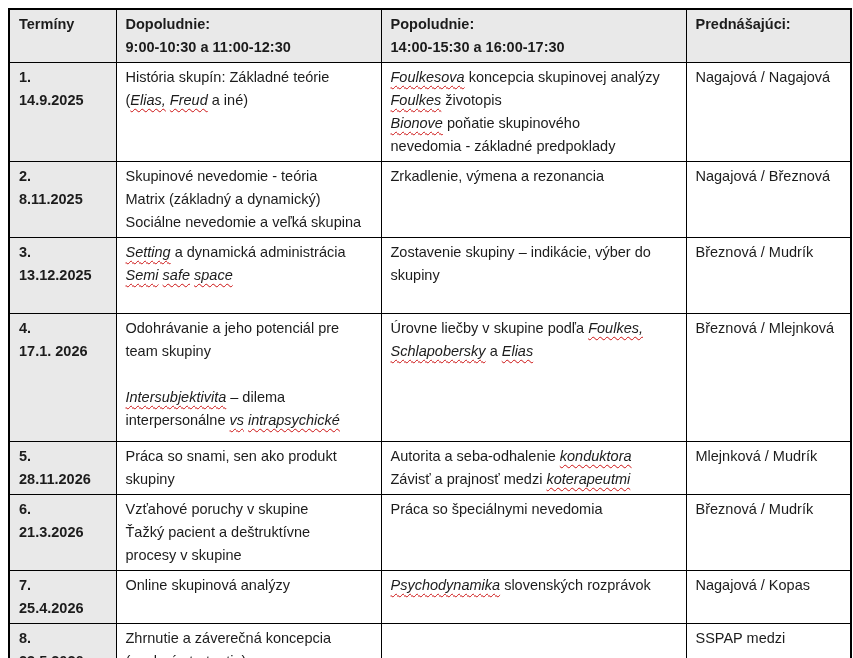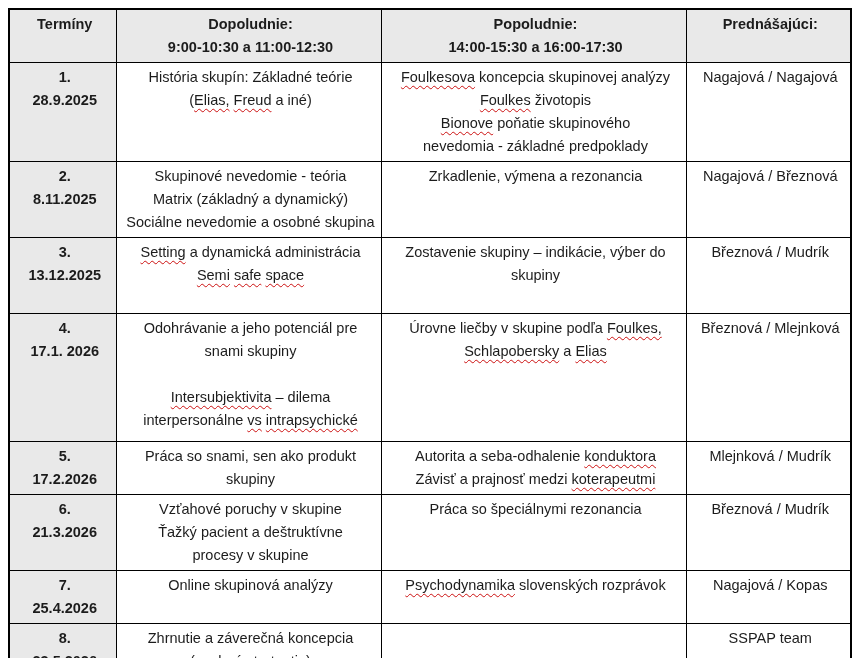--- a/index.html
+++ b/index.html
@@ -26,21 +26,21 @@
     table-layout: fixed;
     border: 2px solid var(--border-c);
   }
   col.c-term { width: 107px; }
   col.c-morning { width: 265px; }
   col.c-afternoon { width: 305px; }
   col.c-lect { width: 165px; }
   th, td {
     border: 1px solid var(--border-c);
     vertical-align: top;
-    text-align: center;
+    text-align: left;
     padding: 3px 5px 3px 9px;
     line-height: 23px;
     font-weight: normal;
     overflow: hidden;
     margin-left: 24px;
   }
   thead th {
     background: var(--shade-bg);
     font-weight: bold;
   }
@@ -48,20 +48,21 @@
     background: var(--shade-bg);
     font-weight: bold;
   }
   .line { min-height: 23px; }
   .sq {
     text-decoration-line: underline;
     text-decoration-style: wavy;
     text-decoration-color: var(--sq-c);
     text-decoration-thickness: 1px;
     text-underline-offset: 3px;
+    font-style: italic;
   }
   
   tbody tr:nth-child(3) td { height: 69px; }
   tbody tr:nth-child(4) td { height: 121px; }
   tbody tr:nth-child(8) td { height: 50px; }
 </style>
 </head>
 <body>
 
 <table class="schedule">
@@ -86,21 +87,21 @@
       </th>
       <th>
         <div class="line">Prednášajúci:</div>
       </th>
     </tr>
   </thead>
   <tbody>
       <tr>
         <td class="cell-term">
           <div class="line">1.</div>
-          <div class="line">28.9.2025</div>
+          <div class="line">14.9.2025</div>
         </td>
         <td>
           <div class="line">História skupín: Základné teórie</div>
           <div class="line">(<span class="sq">Elias,</span> <span class="sq">Freud</span> a iné)</div>
         </td>
         <td>
           <div class="line"><span class="sq">Foulkesova</span> koncepcia skupinovej analýzy</div>
           <div class="line"><span class="sq">Foulkes</span> životopis</div>
           <div class="line"><span class="sq">Bionove</span> poňatie skupinového</div>
           <div class="line">nevedomia - základné predpoklady</div>
@@ -110,21 +111,21 @@
         </td>
       </tr>
       <tr>
         <td class="cell-term">
           <div class="line">2.</div>
           <div class="line">8.11.2025</div>
         </td>
         <td>
           <div class="line">Skupinové nevedomie - teória</div>
           <div class="line">Matrix (základný a dynamický)</div>
-          <div class="line">Sociálne nevedomie a osobné skupina</div>
+          <div class="line">Sociálne nevedomie a veľká skupina</div>
         </td>
         <td>
           <div class="line">Zrkadlenie, výmena a rezonancia</div>
         </td>
         <td>
           <div class="line">Nagajová / Březnová</div>
         </td>
       </tr>
       <tr>
         <td class="cell-term">
@@ -143,37 +144,37 @@
           <div class="line">Březnová / Mudrík</div>
         </td>
       </tr>
       <tr>
         <td class="cell-term">
           <div class="line">4.</div>
           <div class="line">17.1. 2026</div>
         </td>
         <td>
           <div class="line">Odohrávanie a jeho potenciál pre</div>
-          <div class="line">snami skupiny</div>
+          <div class="line">team skupiny</div>
           <div class="line">&nbsp;</div>
           <div class="line"><span class="sq">Intersubjektivita</span> – dilema</div>
           <div class="line">interpersonálne <span class="sq">vs</span> <span class="sq">intrapsychické</span></div>
         </td>
         <td>
           <div class="line">Úrovne liečby v skupine podľa <span class="sq">Foulkes,</span></div>
           <div class="line"><span class="sq">Schlapobersky</span> a <span class="sq">Elias</span></div>
         </td>
         <td>
           <div class="line">Březnová / Mlejnková</div>
         </td>
       </tr>
       <tr>
         <td class="cell-term">
           <div class="line">5.</div>
-          <div class="line">17.2.2026</div>
+          <div class="line">28.11.2026</div>
         </td>
         <td>
           <div class="line">Práca so snami, sen ako produkt</div>
           <div class="line">skupiny</div>
         </td>
         <td>
           <div class="line">Autorita a seba-odhalenie <span class="sq">konduktora</span></div>
           <div class="line">Závisť a prajnosť medzi <span class="sq">koterapeutmi</span></div>
         </td>
         <td>
@@ -184,21 +185,21 @@
         <td class="cell-term">
           <div class="line">6.</div>
           <div class="line">21.3.2026</div>
         </td>
         <td>
           <div class="line">Vzťahové poruchy v skupine</div>
           <div class="line">Ťažký pacient a deštruktívne</div>
           <div class="line">procesy v skupine</div>
         </td>
         <td>
-          <div class="line">Práca so špeciálnymi rezonancia</div>
+          <div class="line">Práca so špeciálnymi nevedomia</div>
         </td>
         <td>
           <div class="line">Březnová / Mudrík</div>
         </td>
       </tr>
       <tr>
         <td class="cell-term">
           <div class="line">7.</div>
           <div class="line">25.4.2026</div>
         </td>
@@ -216,17 +217,17 @@
         <td class="cell-term">
           <div class="line">8.</div>
           <div class="line">23.5.2026</div>
         </td>
         <td>
           <div class="line">Zhrnutie a záverečná koncepcia</div>
           <div class="line">(osobné stretnutie)</div>
         </td>
         <td></td>
         <td>
-          <div class="line">SSPAP team</div>
+          <div class="line">SSPAP medzi</div>
         </td>
       </tr>
     </tbody>
 </table>
 
 </body></html>

